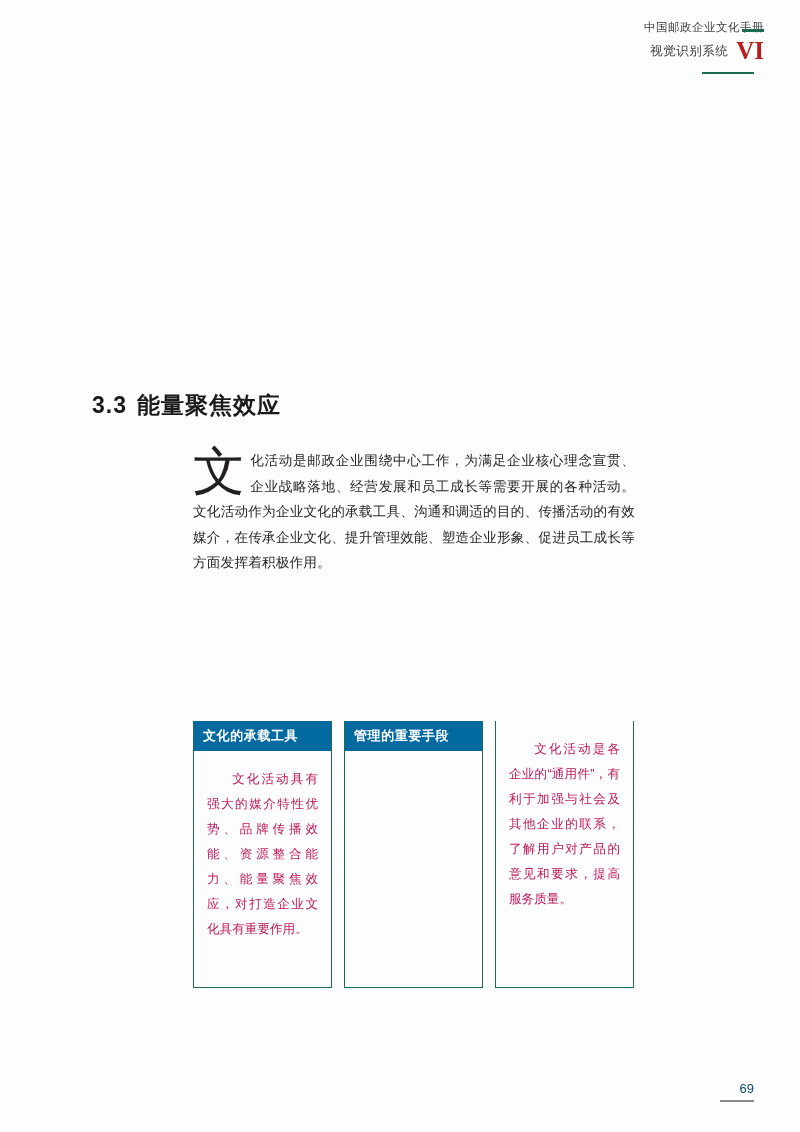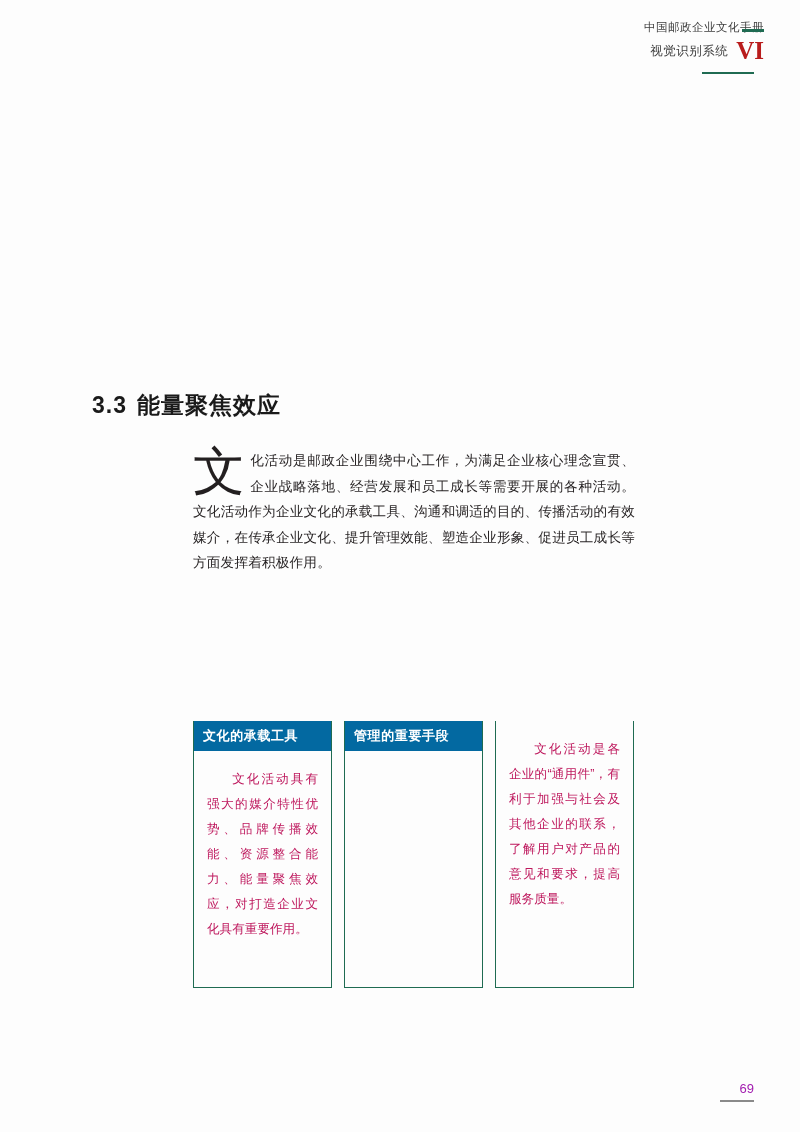--- a/index.html
+++ b/index.html
@@ -160,21 +160,21 @@
     height: 236px;
     box-sizing: border-box;
   }
 
   
   .page-number {
     position: absolute;
     right: 46px;
     bottom: 36px;
     font-size: 13px;
-    color: #a21caf;
+    color: #0c4a6e;
     text-align: right;
   }
   .footer-rule {
     position: absolute;
     right: 46px;
     bottom: 30px;
     width: 34px;
     height: 2px;
     background: #8a8a8a;
   }

